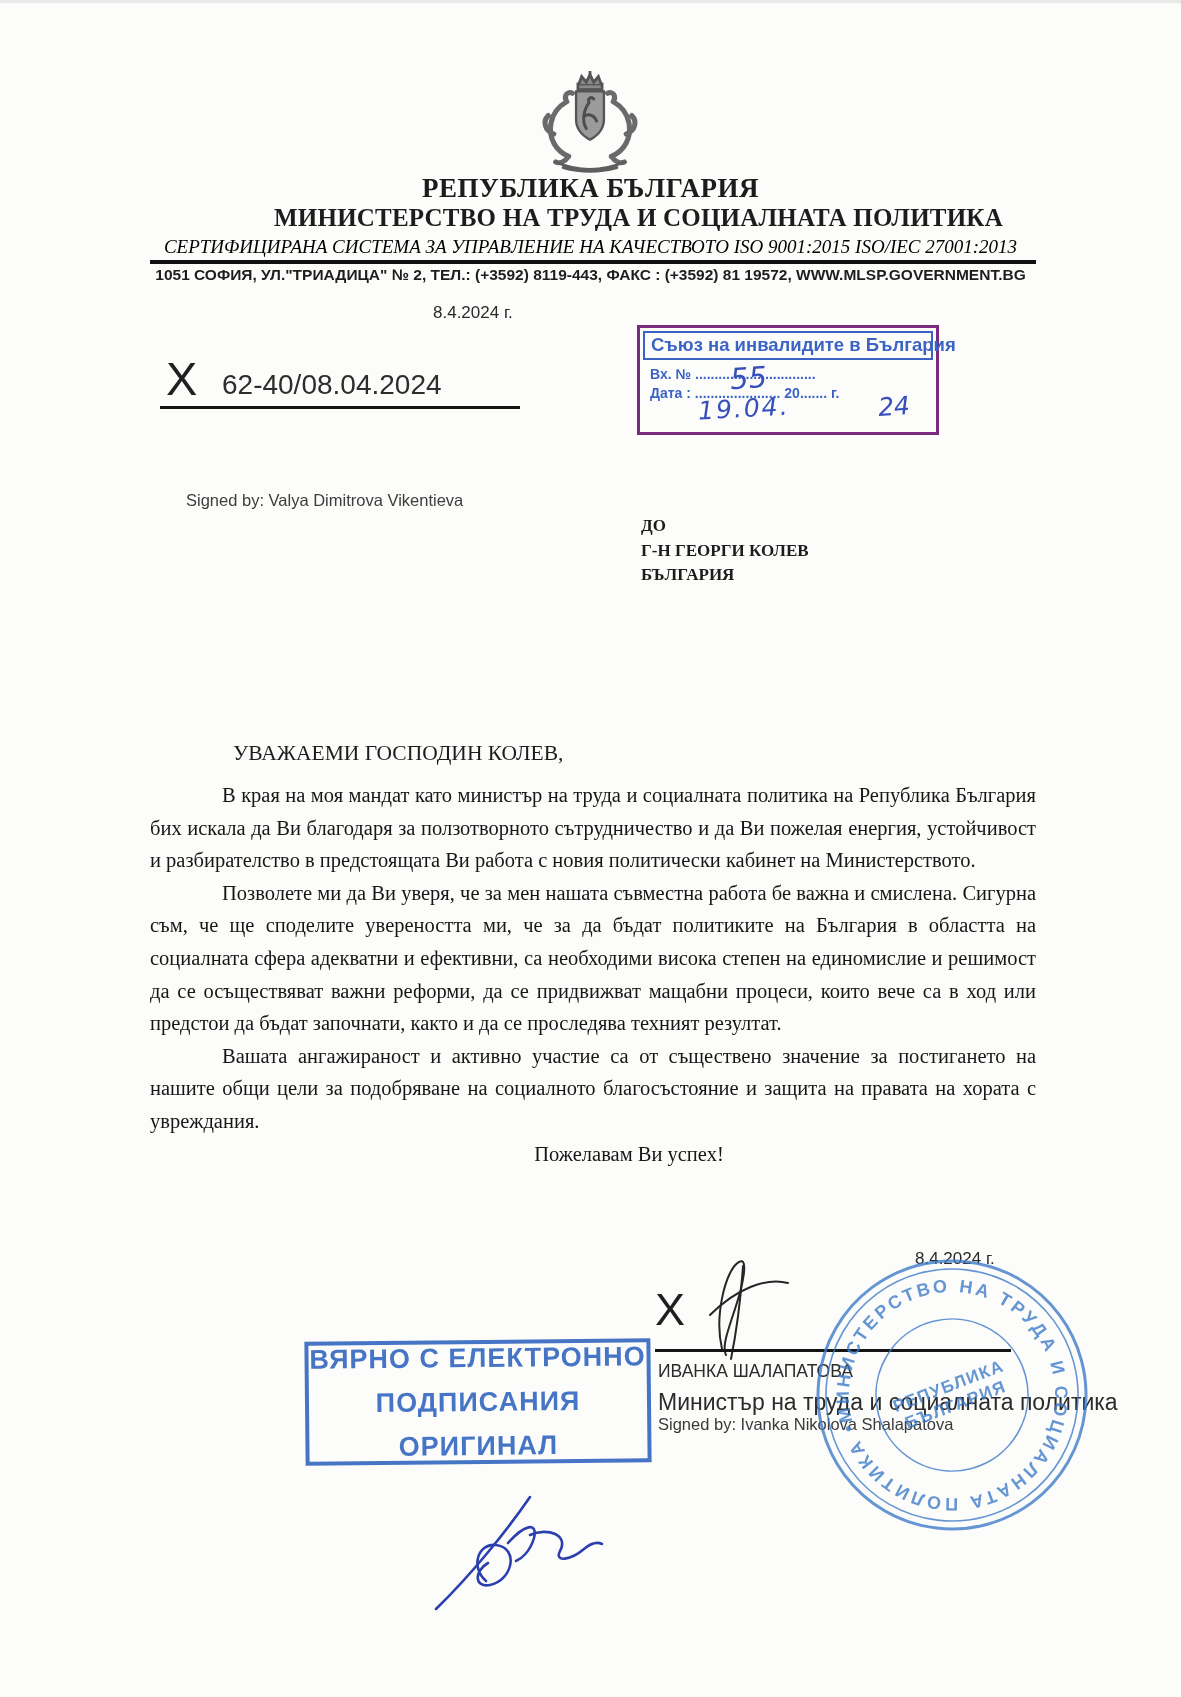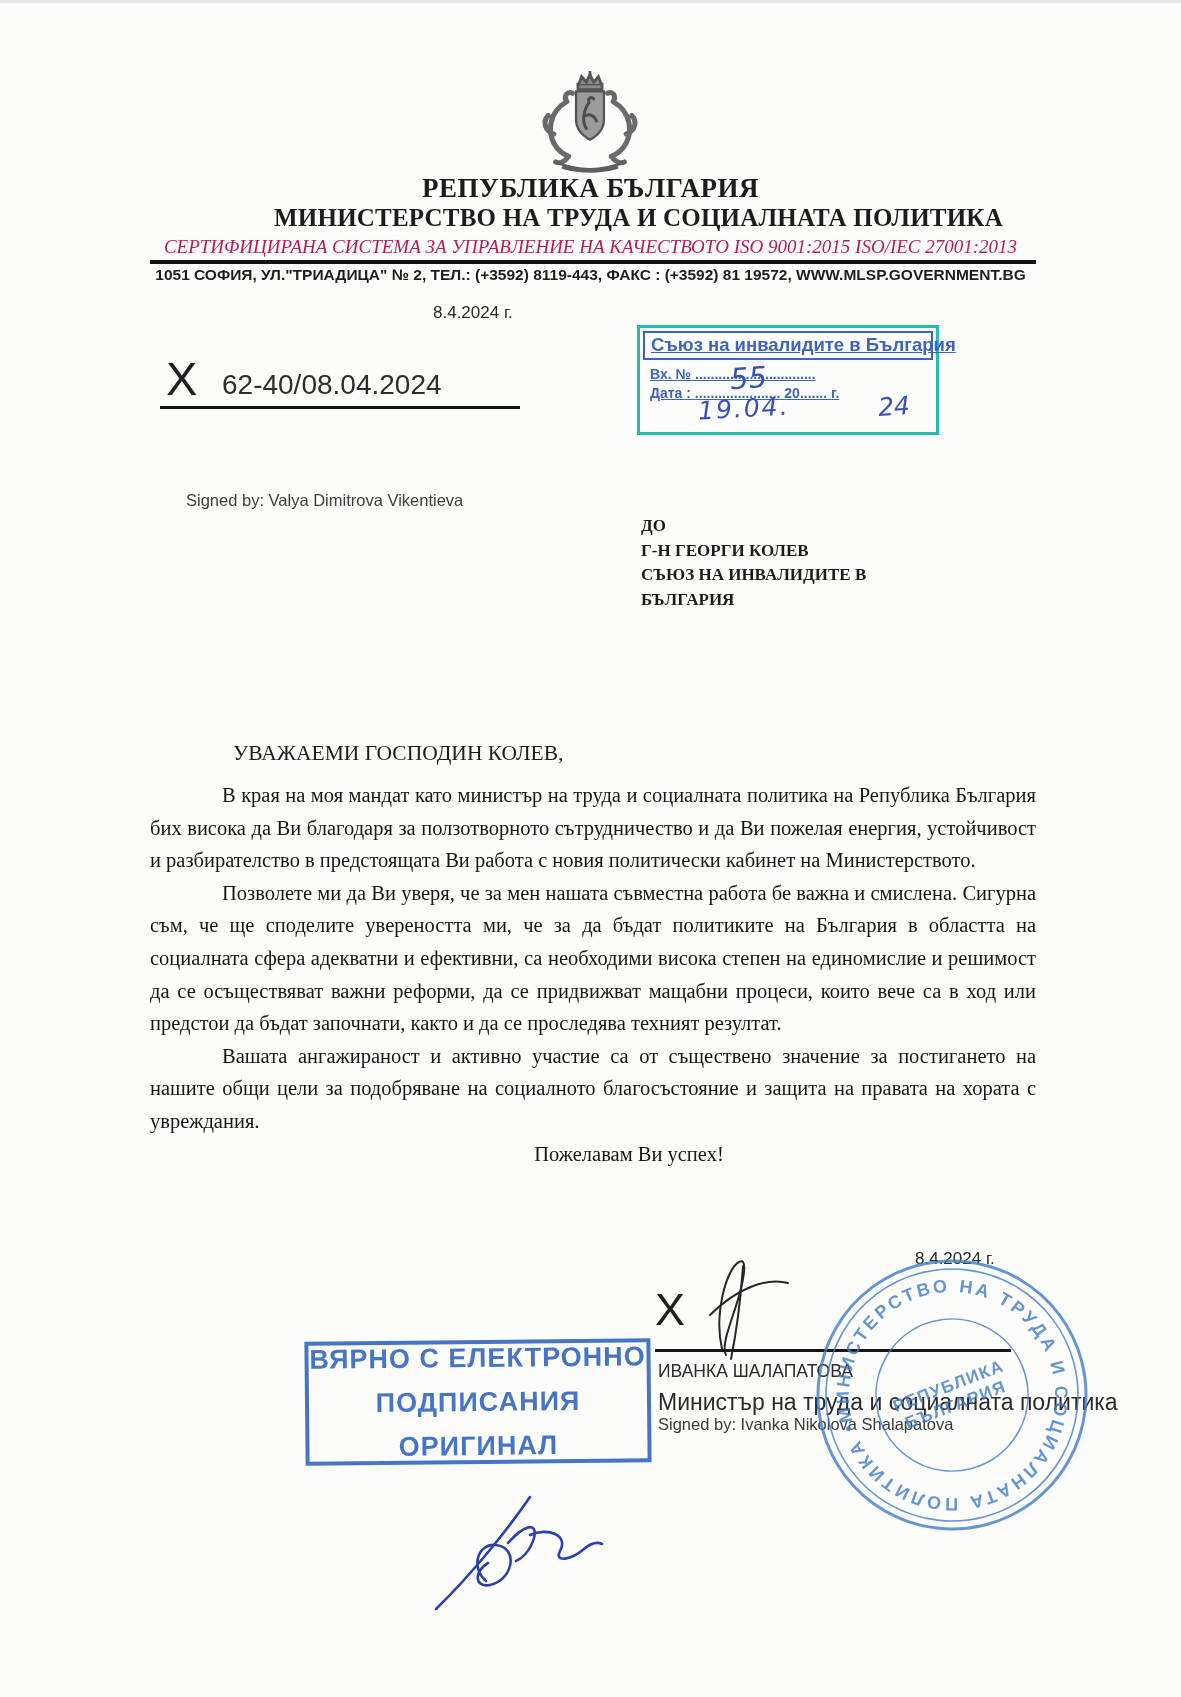--- a/index.html
+++ b/index.html
@@ -10,35 +10,35 @@
   }
   .abs{position:absolute;}
   .sans{font-family:"Liberation Sans", sans-serif;}
 
   
   .hdr-country{left:0;top:170px;width:1181px;text-align:center;
     font-size:27px;font-weight:bold;letter-spacing:.5px;}
   .hdr-ministry{left:0;top:201px;width:1181px;text-align:center;
     font-size:25px;font-weight:bold;letter-spacing:.2px;padding-left:48px;}
   .hdr-cert{left:0;top:233px;width:1181px;text-align:center;
-    font-size:19px;font-style:italic;color:#be185d;}
+    font-size:19px;font-style:italic;color:#000000;}
   .hdr-rule{left:150px;top:257px;width:886px;height:4px;background:#111;}
   .hdr-addr{left:0;top:263px;width:1181px;text-align:center;
     font-size:15.5px;font-weight:600;color:#1d1d1d;}
 
   
   .top-date{left:433px;top:300px;font-size:17px;color:#2a2a2a;}
   .ref-x{left:166px;top:348px;font-size:47px;color:#1f1f1f;}
   .ref-num{left:222px;top:366px;font-size:28px;color:#2d2d2d;}
   .ref-line{left:160px;top:403px;width:360px;height:3px;background:#151515;}
   .signedby-top{left:186px;top:488px;font-size:16.5px;color:#3d3d3d;}
 
   
   .in-stamp{left:637px;top:322px;width:296px;height:104px;
-    border:3px solid #14b8a6;color:#2b57c0;opacity:.92;text-decoration:underline;}
+    border:3px solid #701a75;color:#2b57c0;opacity:.92;}
   .in-stamp-title{margin:3px;border:2px solid #2b57c0;padding:1px 4px 2px 6px;
     font-size:18.5px;font-weight:600;white-space:nowrap;}
   .in-row{position:relative;padding:3px 0 0 10px;font-size:14px;font-weight:600;white-space:nowrap;}
   .hand{font-family:"DejaVu Sans", sans-serif;font-style:italic;color:#2741b5;}
   .hand-55{left:90px;top:33px;font-size:29px;transform:rotate(-4deg);}
   .hand-1904{left:58px;top:66px;font-size:25px;transform:rotate(-3deg);letter-spacing:2px;}
   .hand-24{left:238px;top:64px;font-size:25px;transform:rotate(-4deg);}
 
   
   .recipient{left:641px;top:511px;font-size:17px;font-weight:bold;line-height:24.5px;}
@@ -118,28 +118,27 @@
       <span>г.</span>
     </div>
     <div class="abs hand hand-55">55</div>
     <div class="abs hand hand-1904">19.04.</div>
     <div class="abs hand hand-24">24</div>
   </div>
 
   <div class="abs recipient">
     <div>ДО</div>
     <div>Г-Н ГЕОРГИ КОЛЕВ</div>
-    <div>СЪЮЗ НА ИНВАЛИДИТЕ В</div>
     <div>БЪЛГАРИЯ</div>
   </div>
 
   <div class="abs salutation">УВАЖАЕМИ ГОСПОДИН КОЛЕВ,</div>
 
   <div class="abs body-block">
-    <p>В края на моя мандат като министър на труда и социалната политика на Република България бих висока да Ви благодаря за ползотворното сътрудничество и да Ви пожелая енергия, устойчивост и разбирателство в предстоящата Ви работа с новия политически кабинет на Министерството.</p>
+    <p>В края на моя мандат като министър на труда и социалната политика на Република България бих искала да Ви благодаря за ползотворното сътрудничество и да Ви пожелая енергия, устойчивост и разбирателство в предстоящата Ви работа с новия политически кабинет на Министерството.</p>
     <p>Позволете ми да Ви уверя, че за мен нашата съвместна работа бе важна и смислена. Сигурна съм, че ще споделите увереността ми, че за да бъдат политиките на България в областта на социалната сфера адекватни и ефективни, са необходими висока степен на единомислие и решимост да се осъществяват важни реформи, да се придвижват мащабни процеси, които вече са в ход или предстои да бъдат започнати, както и да се проследява техният резултат.</p>
     <p>Вашата ангажираност и активно участие са от съществено значение за постигането на нашите общи цели за подобряване на социалното благосъстояние и защита на правата на хората с увреждания.</p>
     <p class="last">Пожелавам Ви успех!</p>
   </div>
 
   <div class="abs closing-date sans">8.4.2024 г.</div>
 
   <div class="abs sig-x sans">X</div>
 
   <svg class="abs" style="left:692px;top:1250px;" width="100" height="110" viewBox="0 0 100 110">

